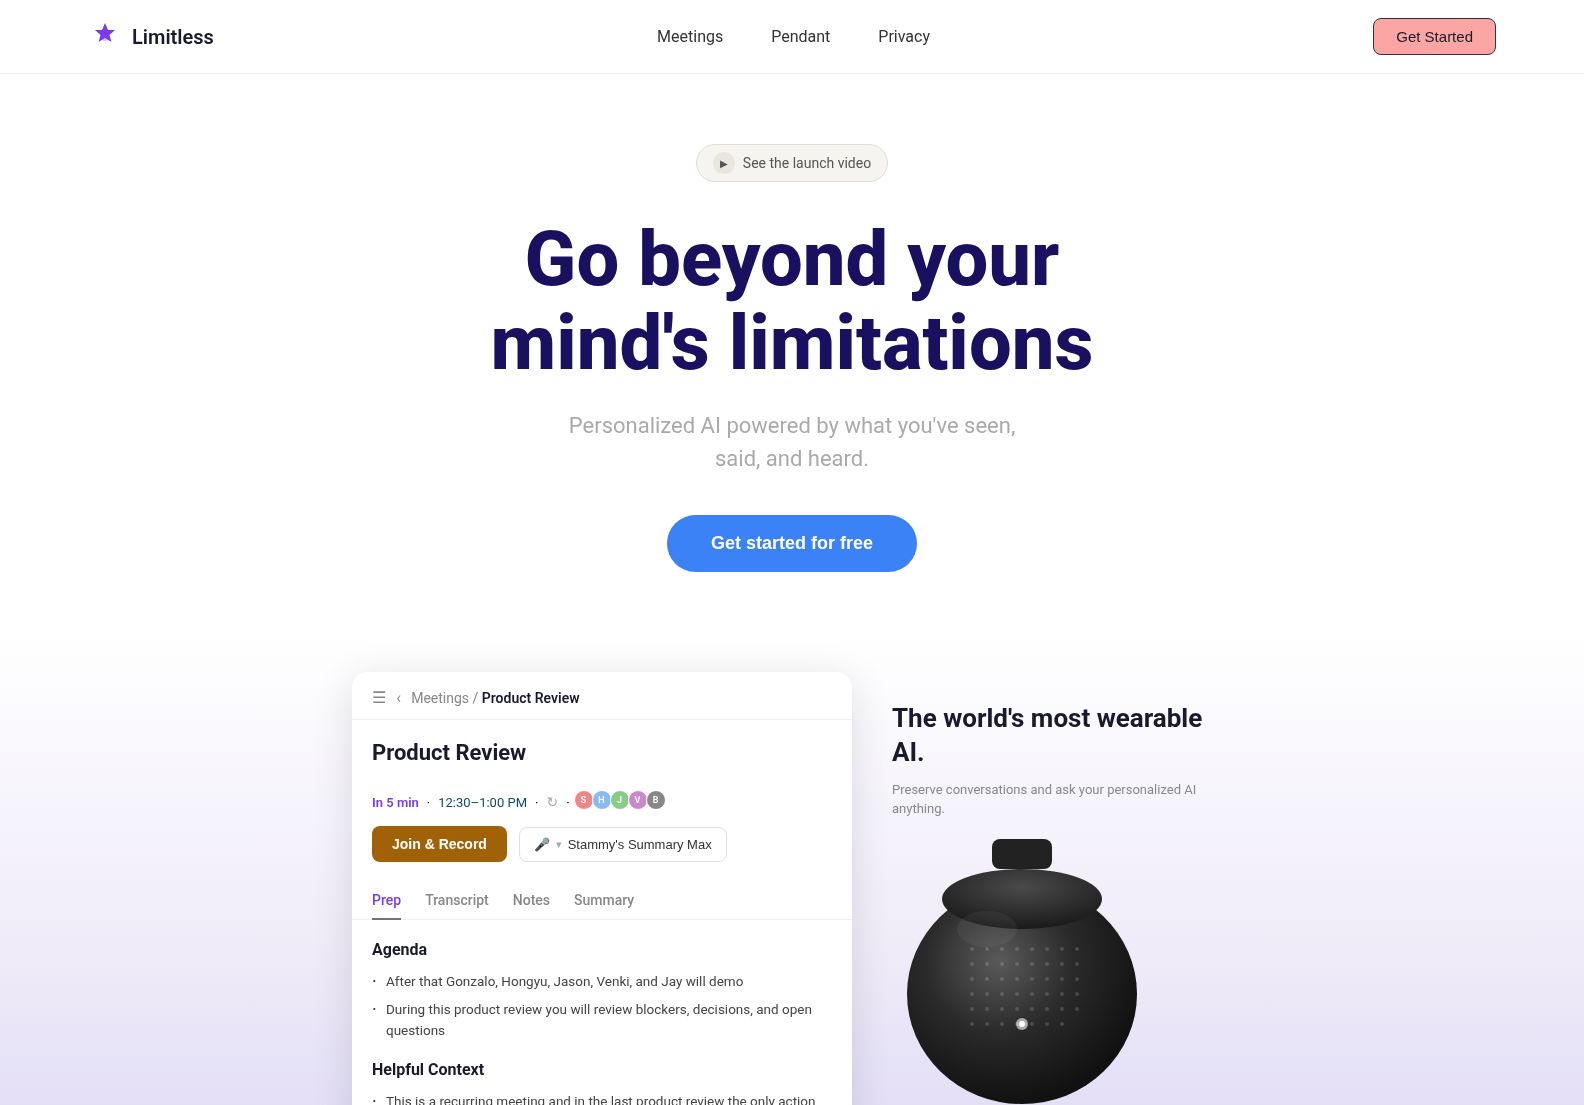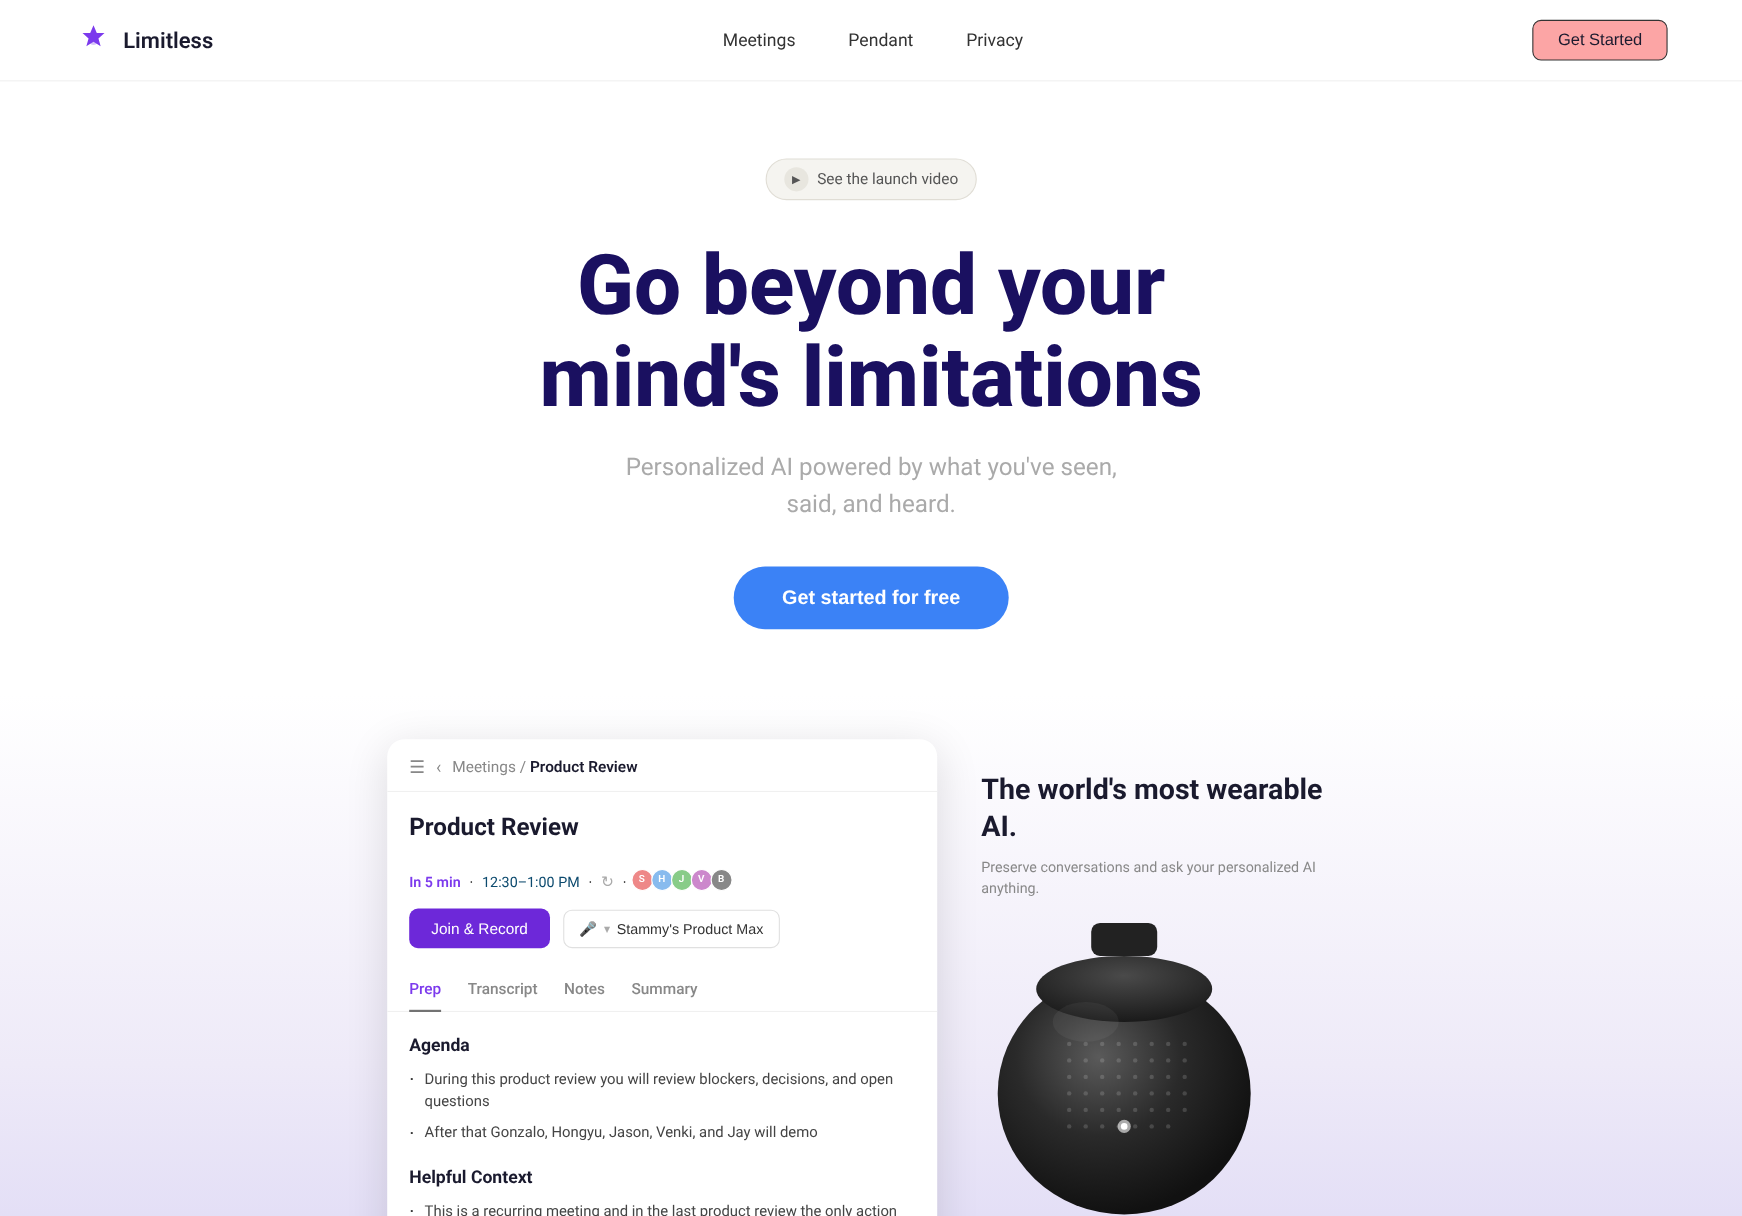--- a/index.html
+++ b/index.html
@@ -9,21 +9,21 @@
       width: 1584px;
       min-height: 1105px;
       overflow-x: hidden;
     }
 
     
     nav {
       display: flex;
       align-items: center;
       justify-content: space-between;
-      padding: 18px 68px;
+      padding: 18px 88px;
       border-bottom: 1px solid #f0f0f0;
     }
     .nav-logo {
       display: flex;
       align-items: center;
       gap: 10px;
     }
     .nav-logo-icon {
       width: 34px;
       height: 34px;
@@ -199,27 +199,27 @@
       color: white;
       font-weight: 600;
     }
     .meeting-actions {
       display: flex;
       align-items: center;
       gap: 12px;
       margin-bottom: 20px;
     }
     .btn-join {
-      background: #6d28d9;
+      background: #a16207;
       color: white;
       border: none;
       padding: 10px 20px;
       border-radius: 8px;
       font-size: 14px;
-      font-weight: 400;
+      font-weight: 700;
       cursor: pointer;
     }
     .btn-mic {
       display: flex;
       align-items: center;
       gap: 6px;
       background: white;
       border: 1px solid #e0e0e0;
       padding: 9px 14px;
       border-radius: 8px;
@@ -377,35 +377,35 @@
           <div class="avatar-circle" style="background:#8c8;">J</div>
           <div class="avatar-circle" style="background:#c8c;">V</div>
           <div class="avatar-circle" style="background:#888;">B</div>
         </div>
       </div>
       <div class="meeting-actions">
         <button class="btn-join">Join &amp; Record</button>
         <button class="btn-mic">
           <span>🎤</span>
           <span style="font-size:11px; color:#aaa;">▾</span>
-          <span>Stammy's Product Max</span>
+          <span>Stammy's Summary Max</span>
         </button>
       </div>
     </div>
     <div class="card-tabs">
       <div class="card-tab active">Prep</div>
       <div class="card-tab">Transcript</div>
       <div class="card-tab">Notes</div>
       <div class="card-tab">Summary</div>
     </div>
     <div class="card-content">
       <div class="section-title">Agenda</div>
       <ul class="bullet-list">
+        <li>After that Gonzalo, Hongyu, Jason, Venki, and Jay will demo</li>
         <li>During this product review you will review blockers, decisions, and open questions</li>
-        <li>After that Gonzalo, Hongyu, Jason, Venki, and Jay will demo</li>
       </ul>
       <div class="section-title">Helpful Context</div>
       <ul class="bullet-list">
         <li>This is a recurring meeting and in the last product review the only action item was to revise onboarding documents and prioritize P0 items that are critical for the product launch.</li>
 
       </ul>
     </div>
   </div>
 
   <div class="demo-side">

